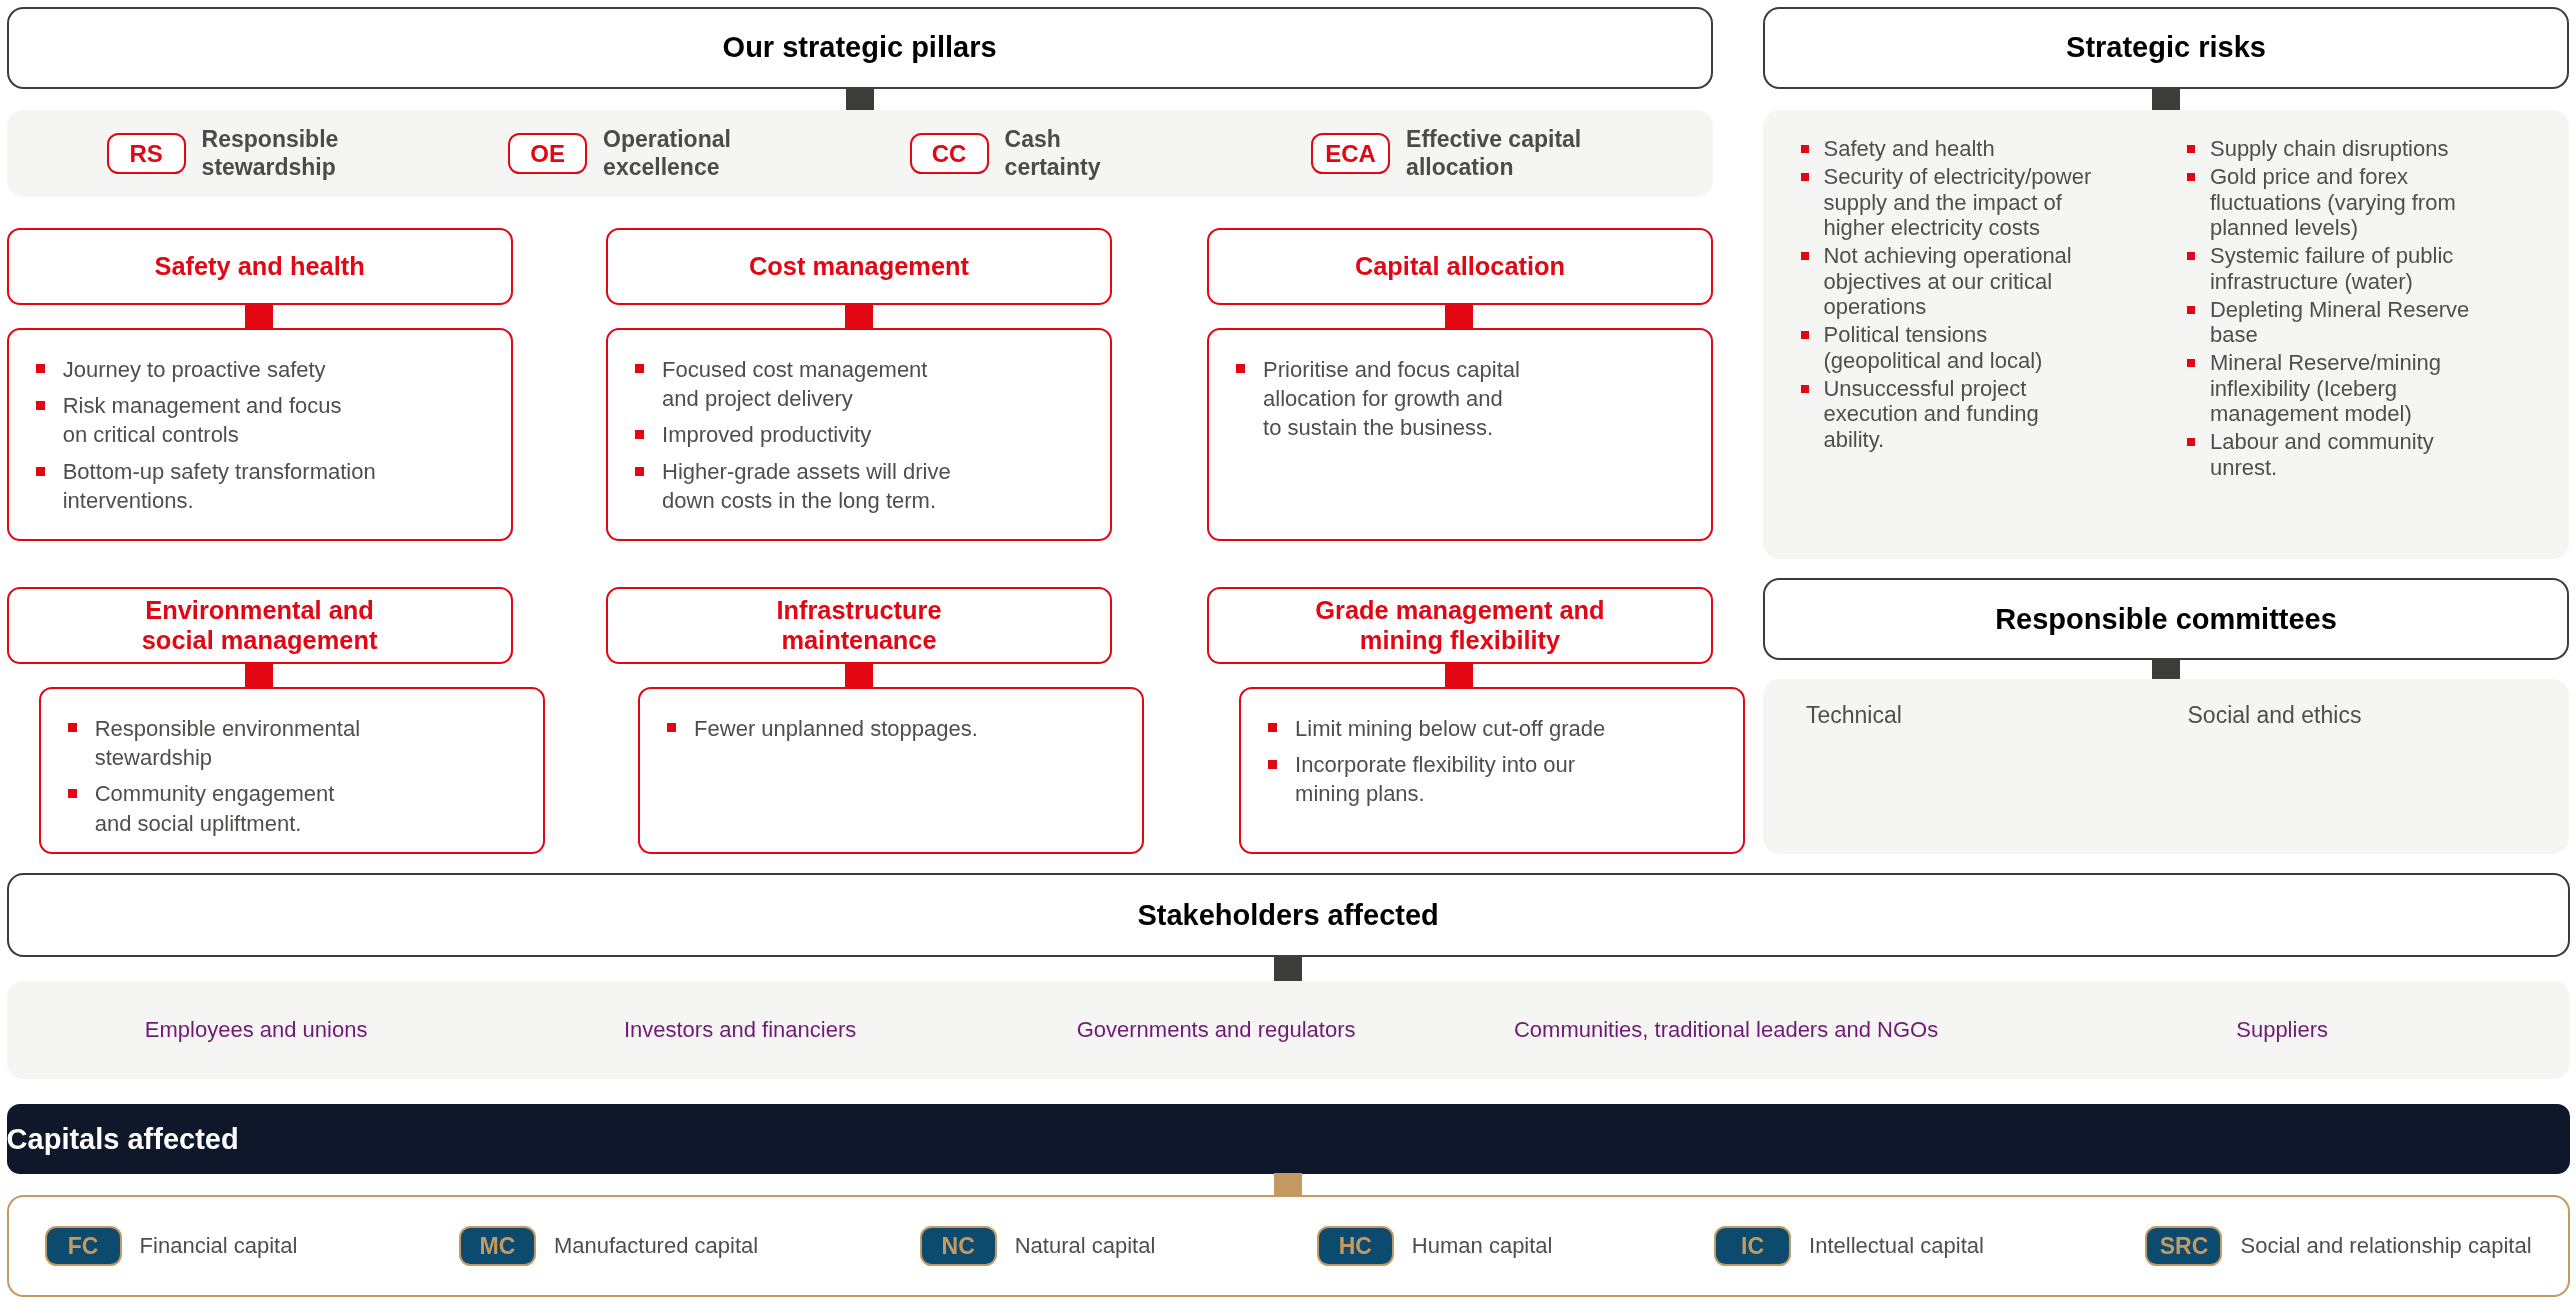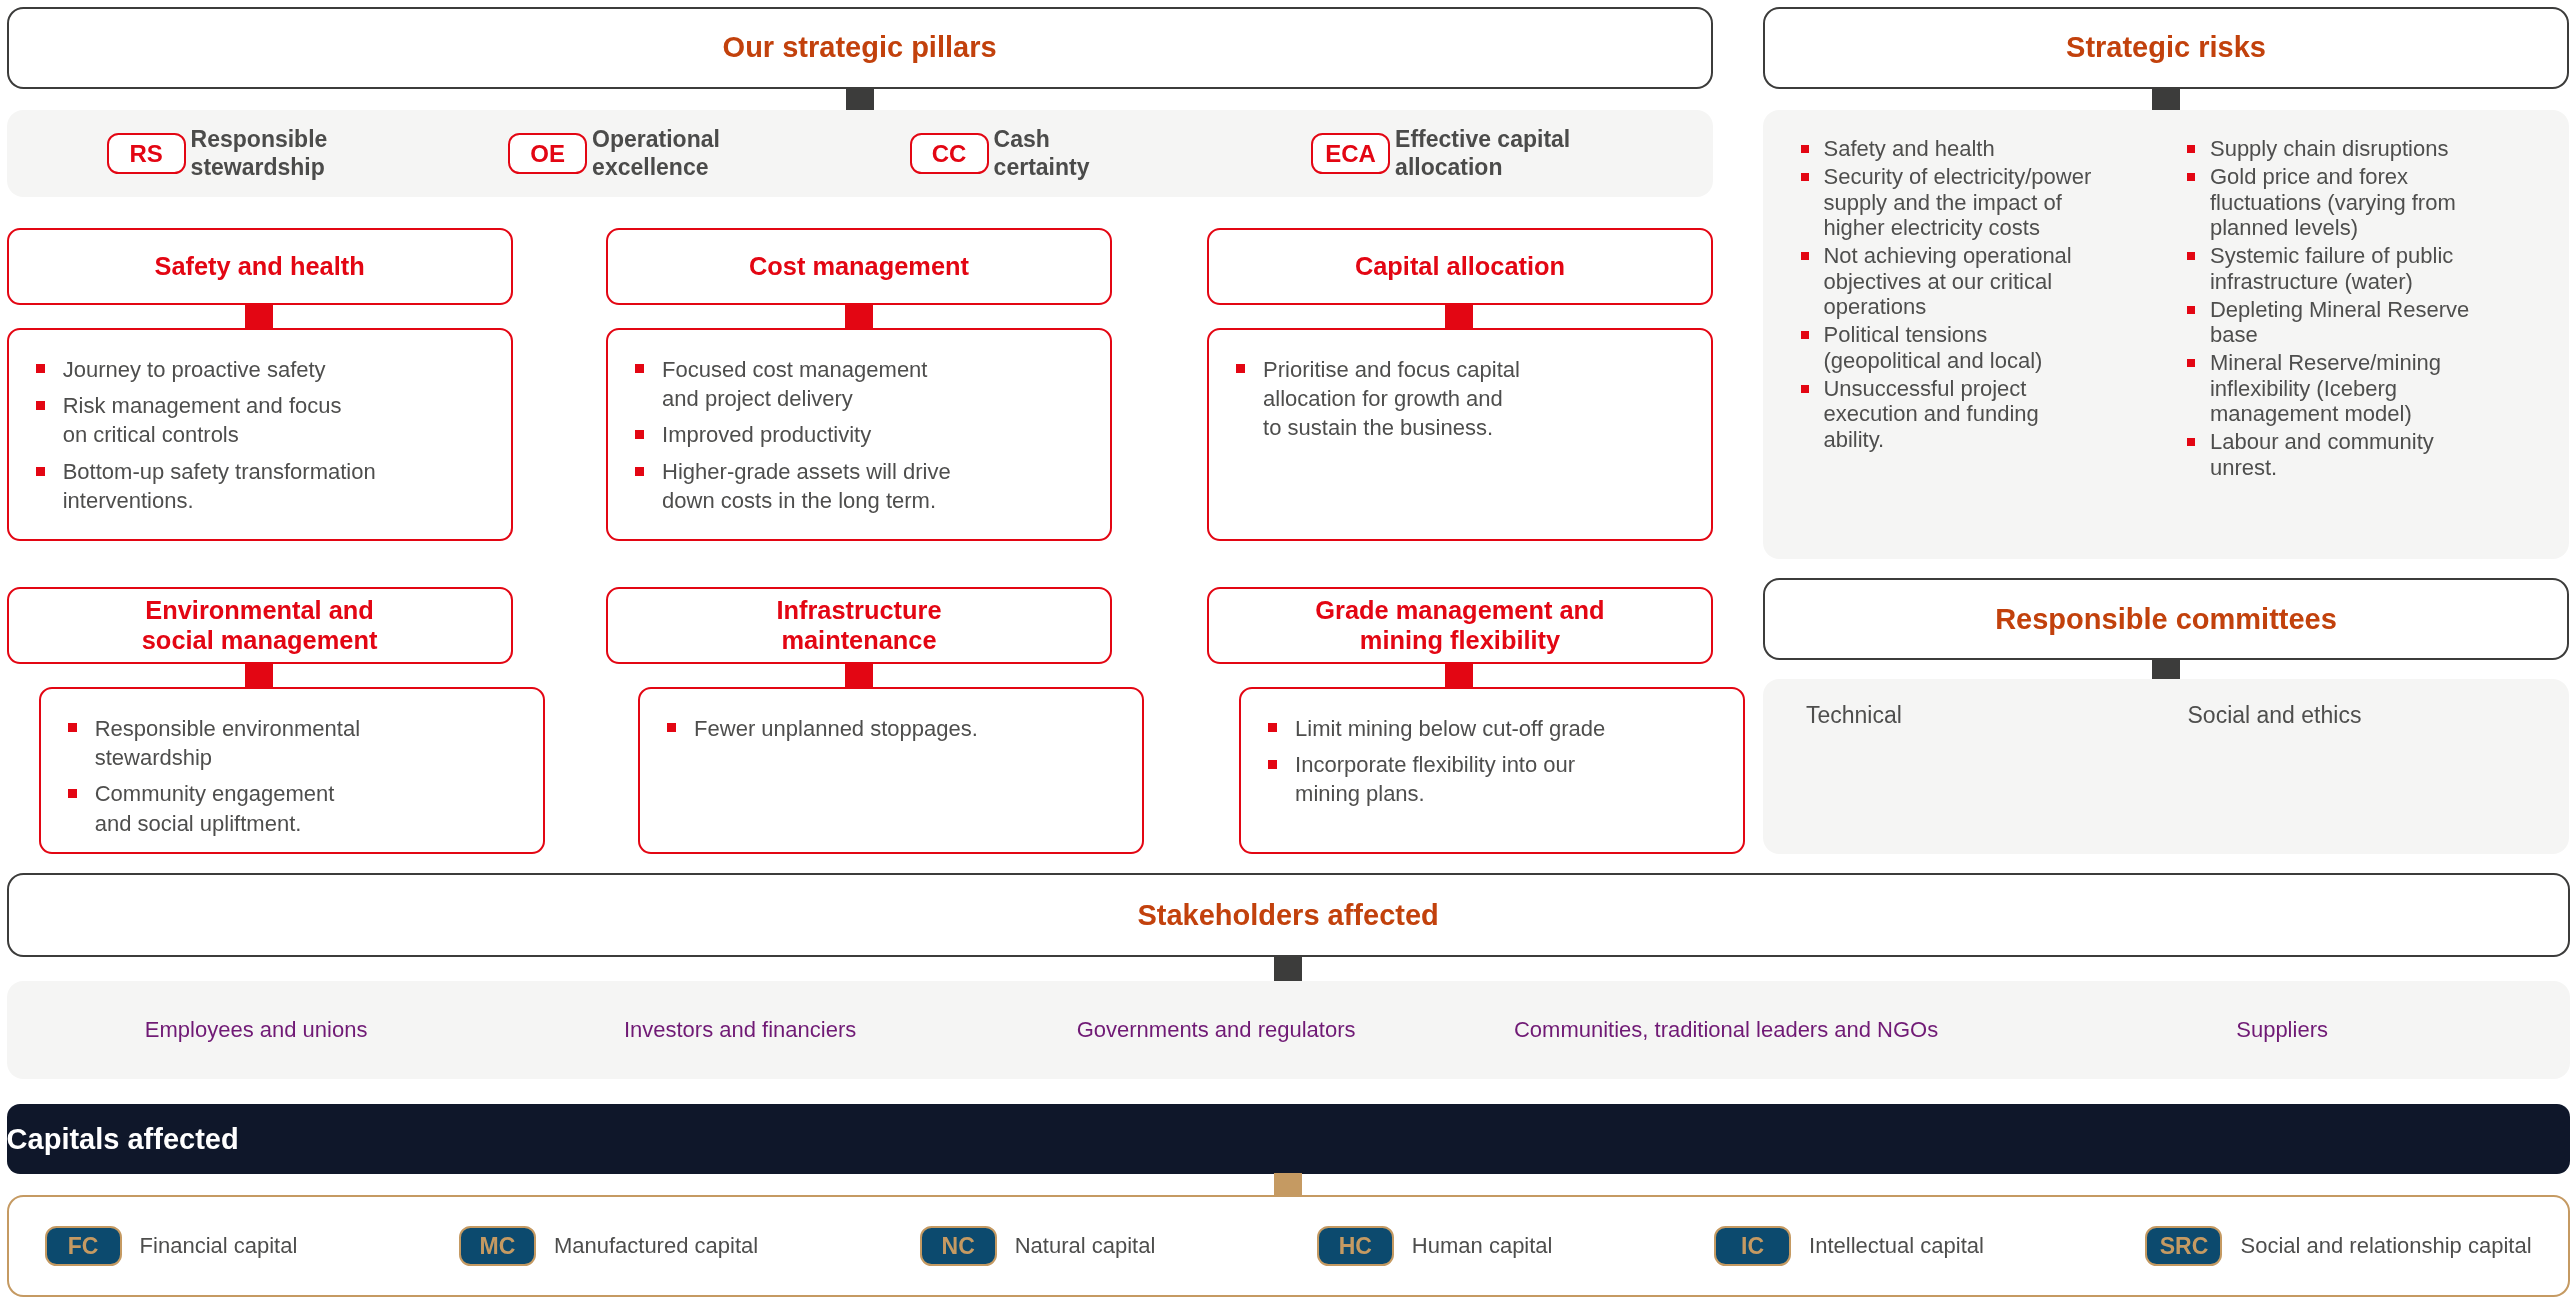--- a/index.html
+++ b/index.html
@@ -9,35 +9,35 @@
     font-family:"Liberation Sans", sans-serif;
     color:#4e4e4d;
   }
 
   
   .hdr-box {
     position:absolute; background:#fff;
     border:2.5px solid #3c3c3b; border-radius:16.4px;
     display:flex; align-items:center; justify-content:center;
   }
-  .hdr-box .hdr-title { font-size:29px; font-weight:700; color:#c2410c; }
+  .hdr-box .hdr-title { font-size:29px; font-weight:700; color:#000000; }
 
   .gray-panel { position:absolute; background:#f5f5f4; border-radius:16.4px; }
 
   .conn { position:absolute; width:28px; }
   .conn-dark { background:#3c3c3b; }
   .conn-red  { background:#e30613; }
   .conn-gold { background:#c59a62; }
 
   
   .pillars-strip {
     display:grid; grid-template-columns:repeat(4,1fr);
     align-items:center; padding-left:100px;
   }
-  .badge-group { display:flex; align-items:center; gap:5px; }
+  .badge-group { display:flex; align-items:center; gap:16px; }
   .badge {
     flex:0 0 auto; width:79px; padding:4.1px 0; text-align:center;
     background:#fff; border:2.5px solid #e30613; border-radius:11.5px;
     color:#e30613; font-weight:700; font-size:24px;
   }
   .badge-label {
     font-size:23px; font-weight:700; color:#4b4b4a;
     line-height:1.18; white-space:pre-line;
   }
 

